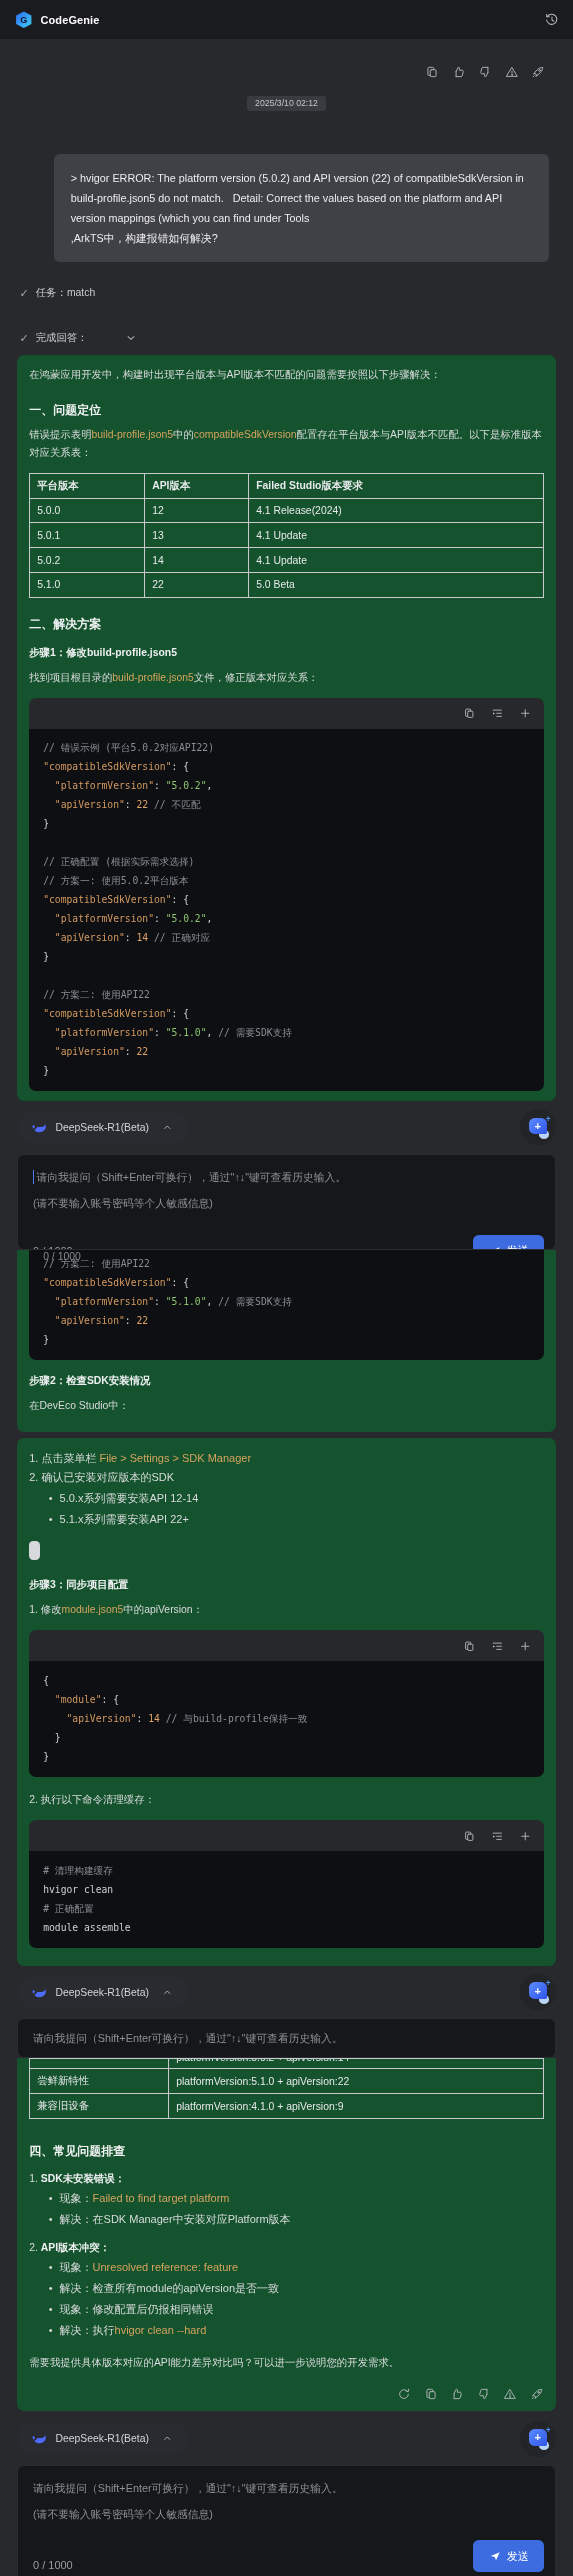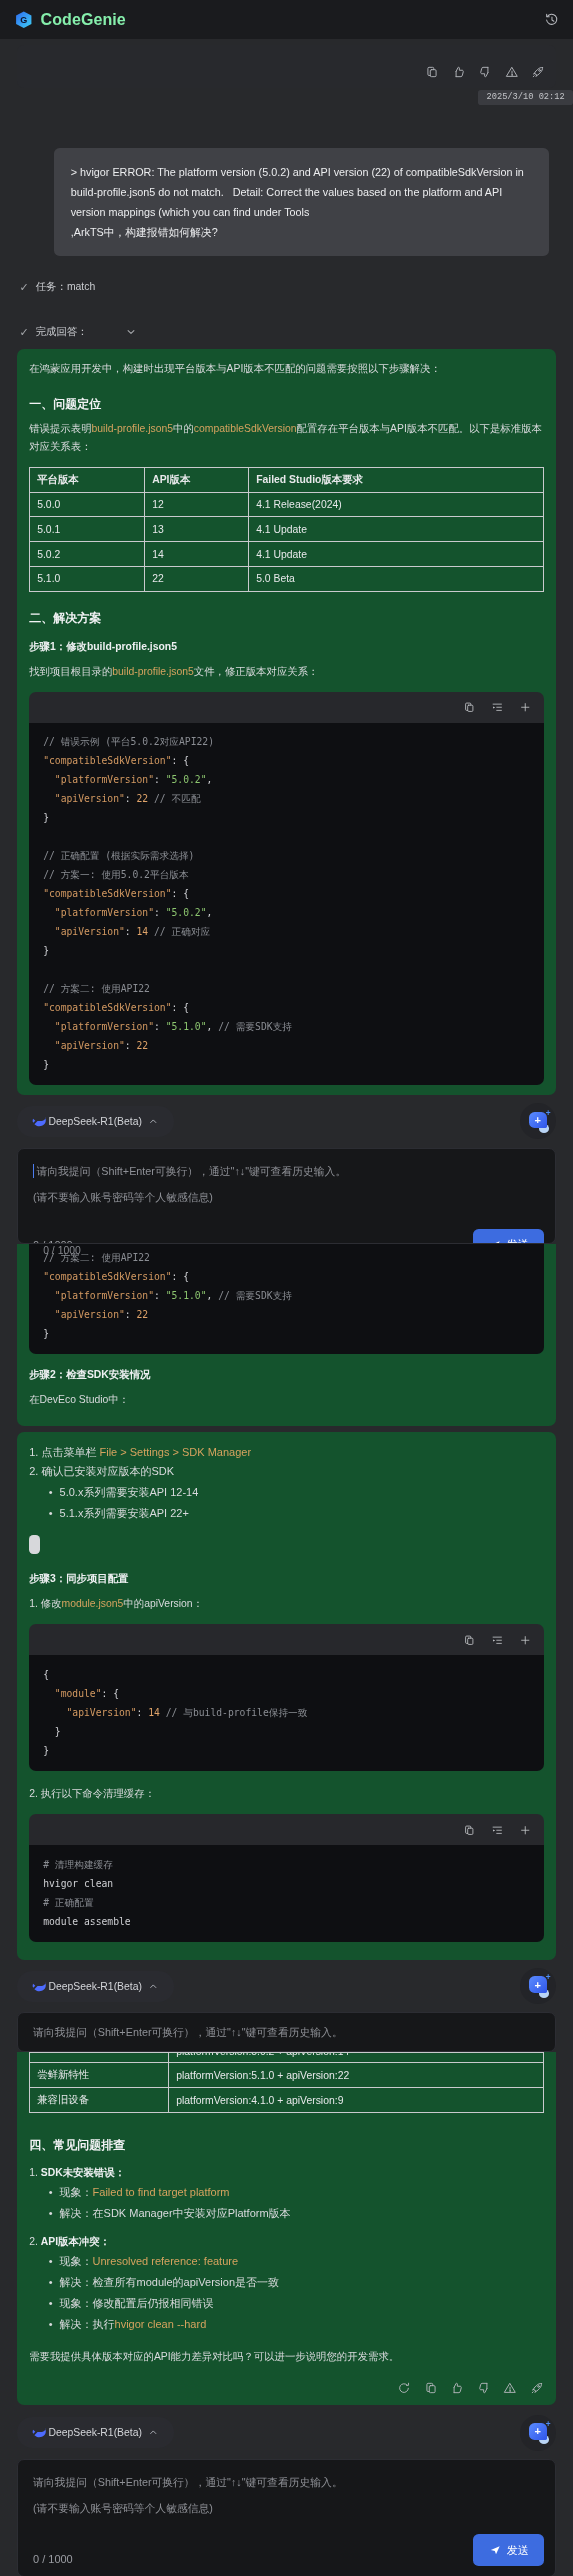--- a/index.html
+++ b/index.html
@@ -6,29 +6,29 @@
   body{
     width:573px;min-height:2576px;background:#28292c;
     font-family:"Liberation Sans","DejaVu Sans",sans-serif;
     color:#dcdde0;overflow:hidden;position:relative;
   }
   .hidden-defs{position:absolute;width:0;height:0;overflow:hidden;}
   svg.ic{display:inline-block;vertical-align:middle;}
 
   
   .app-header{height:39px;background:#1a1b1e;display:flex;align-items:center;padding:0 14px;}
-  .app-title{font-size:16px;font-weight:bold;color:#86efac;margin-left:7px;letter-spacing:0.1px;}
+  .app-title{font-size:11px;font-weight:bold;color:#ffffff;margin-left:7px;letter-spacing:0.1px;}
   .header-spacer{flex:1;}
   .hist-btn{color:#b9bbc0;cursor:pointer;}
 
   
   .prev-card{margin:5.6px 16.7px 0;height:43px;background:#28292d;border-radius:7px;position:relative;}
   .act-row{position:absolute;right:11px;bottom:8.3px;display:flex;gap:12.5px;color:#b5b7bc;}
 
-  .chip-row{text-align:right;margin-top:2px;font-family:Liberation Mono, monospace;}
+  .chip-row{text-align:center;margin-top:8px;}
   .chip{display:inline-block;background:#3a3b40;color:#c4c5c9;font-size:8.7px;padding:2.8px 8.3px;border-radius:2.8px;}
 
   .bubble{
     margin:43px 24px 0 54px;background:#404146;border-radius:5.6px;
     padding:14px 16.7px;font-size:10.8px;line-height:20px;color:#ecedef;white-space:pre-wrap;
   }
 
   .meta-row{display:flex;align-items:center;gap:7px;margin:24px 0 0 19.5px;font-size:10.4px;color:#c9cbcf;}
   .meta-row.second{margin-top:31px;}
   .check{color:#a6a8ac;font-size:11px;}
@@ -68,21 +68,21 @@
   .mark{margin-right:7px;}
   .blob{width:10.4px;height:19px;background:#d7d8db;border-radius:4.2px;margin-top:11px;}
 
   .faq-t{margin-top:9.7px !important;}
   .faq-t b{color:#eef0f2;}
   .closing{margin-top:12.5px !important;}
   .panel .icons-bottom{display:flex;justify-content:flex-end;gap:12.5px;margin-top:15.3px;color:#b5b7bc;}
 
   
   .pill-row{margin:8.3px 16.7px 0;display:flex;align-items:center;}
-  .pill{display:inline-flex;align-items:center;gap:1px;height:31px;border-radius:15.3px;background:#2a2b30;padding:0 14px;color:#d3d5d9;font-size:10.4px;}
+  .pill{display:inline-flex;align-items:center;gap:8px;height:31px;border-radius:15.3px;background:#2a2b30;padding:0 14px;color:#d3d5d9;font-size:10.4px;}
   .pill .whale{color:#4d6bfe;}
   .pill .chevpill{color:#aeb1b8;margin-left:4.2px;}
   .pill-spacer{flex:1;}
   .newchat{width:36px;height:36px;border-radius:50%;background:#232428;position:relative;cursor:pointer;}
   .nc-bubble{position:absolute;left:8.3px;top:8.3px;width:18px;height:16.7px;border-radius:5.6px 5.6px 1.4px 5.6px;background:linear-gradient(135deg,#5b8cff,#2f55e8);display:flex;align-items:center;justify-content:center;color:#fff;font-size:11px;font-weight:bold;}
   .nc-crescent{position:absolute;right:7px;bottom:6.3px;width:10.4px;height:9px;border-radius:50%;background:#b9d4f5;}
   .nc-spark{position:absolute;right:5.6px;top:4.2px;color:#4d8df6;font-size:8.3px;font-weight:bold;}
 
   
   .input-panel{margin:8.3px 16.7px 0;background:#161719;border:0.7px solid #2c2d33;border-radius:7px;position:relative;padding:14px 15.3px;color:#8e9096;font-size:10.8px;box-sizing:border-box;}

